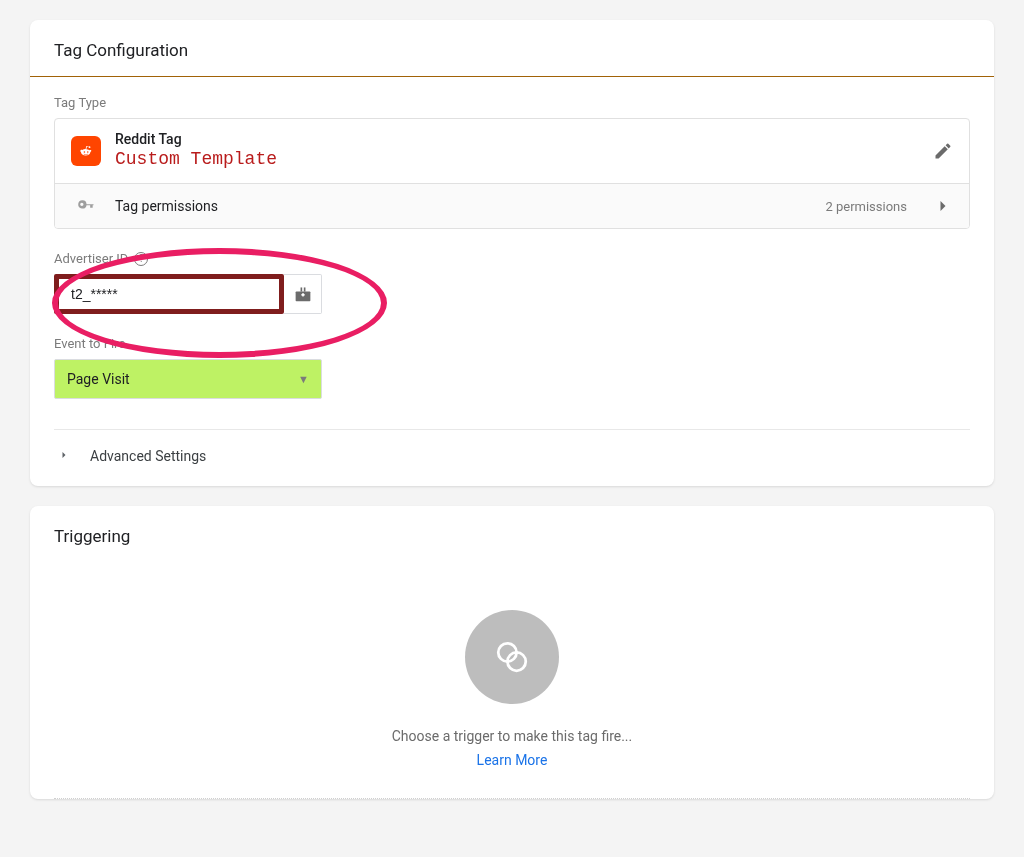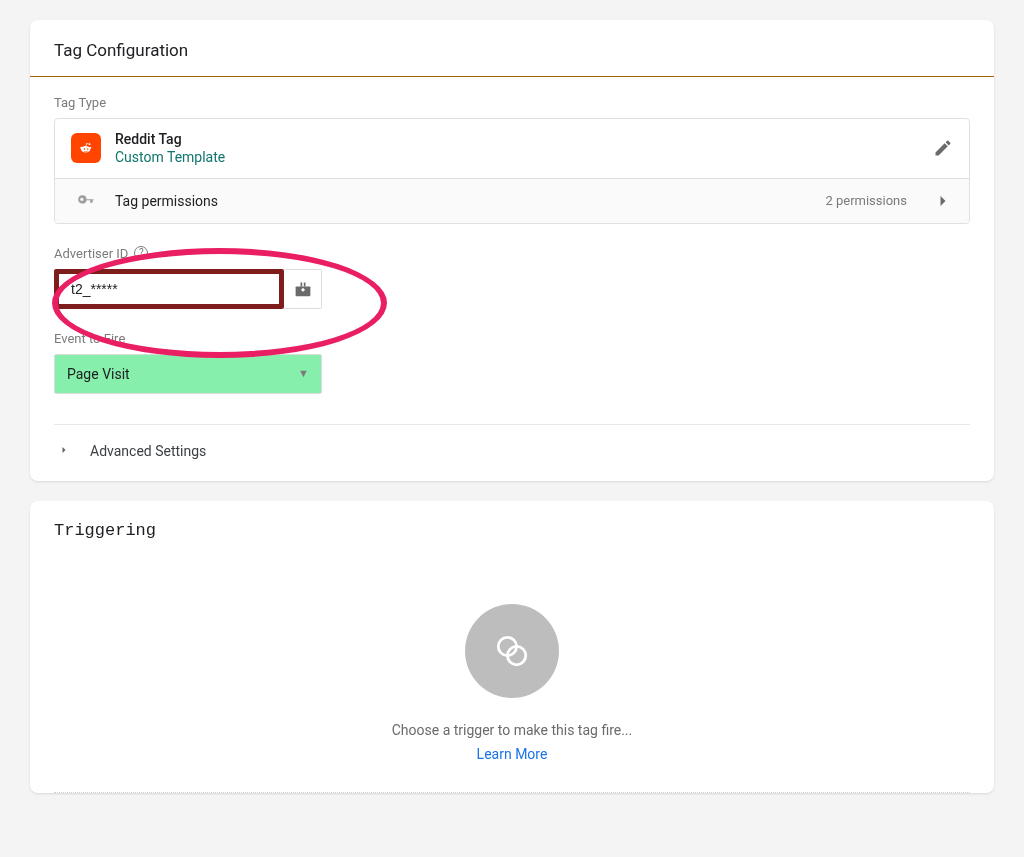--- a/index.html
+++ b/index.html
@@ -51,21 +51,21 @@
   .reddit-icon {
     width: 30px; height: 30px;
     background: #ff4500;
     border-radius: 6px;
     display: flex; align-items: center; justify-content: center;
     color: #fff;
     flex-shrink: 0;
   }
   .reddit-icon svg { width: 20px; height: 20px; }
   .tag-title { font-size: 14px; font-weight: 500; color: #202124; line-height: 1.2; }
-  .tag-subtitle { font-size: 14px; color: #0f766e; line-height: 1.3; }
+  .tag-subtitle { font-size: 18px; color: #b91c1c; line-height: 1.3; font-family: Liberation Mono, monospace; }
   .flex-spacer { flex: 1; }
   .icon-btn { color: #6b6b6b; cursor: pointer; display: flex; align-items: center; }
   .icon-btn svg, .key-icon svg { width: 20px; height: 20px; }
   .key-icon { color: #9e9e9e; width: 30px; display:flex; justify-content:center; }
   .perm-text { font-size: 14px; color: #202124; }
   .perm-count { font-size: 13px; color: #7b7b7b; margin-right: 12px; }
   .field-group {
     margin-top: 22px;
   }
   .input-row {
@@ -100,21 +100,21 @@
     border-radius: 2px;
     height: 40px;
     width: 268px;
     display: flex;
     align-items: center;
     padding: 0 12px;
     font-size: 14px;
     cursor: pointer;
     justify-content: space-between;
     color: #202124;
-    background: #86efac;
+    background: #bef264;
   }
   .select .caret { color: #7b7b7b; font-size: 11px; }
   .divider {
     border-top: 1px solid #e8e8e8;
     margin-top: 30px;
   }
   .advanced-row {
     display: flex;
     align-items: center;
     gap: 20px;
@@ -254,21 +254,21 @@
             </svg>
         </span>
         <span>Advanced Settings</span>
       </div>
     </div>
   </div>
 
   <div class="highlight-oval" style="left:22px; top:228px; width:335px; height:110px;"></div>
 
   <div class="card">
-    <div class="card-header" style="border-bottom:none;font-family:Liberation Mono, monospace;">Triggering</div>
+    <div class="card-header" style="border-bottom:none;">Triggering</div>
     <div class="trigger-body">
       <div class="trigger-circle">
         <svg viewBox="0 0 48 48">
             <circle cx="19" cy="19" r="10" fill="none" stroke="#fff" stroke-width="3"></circle>
             <circle cx="29" cy="29" r="10" fill="none" stroke="#fff" stroke-width="3"></circle>
           </svg>
       </div>
       <div class="trigger-text">Choose a trigger to make this tag fire...</div>
       <div class="learn-more">Learn More</div>
     </div>

